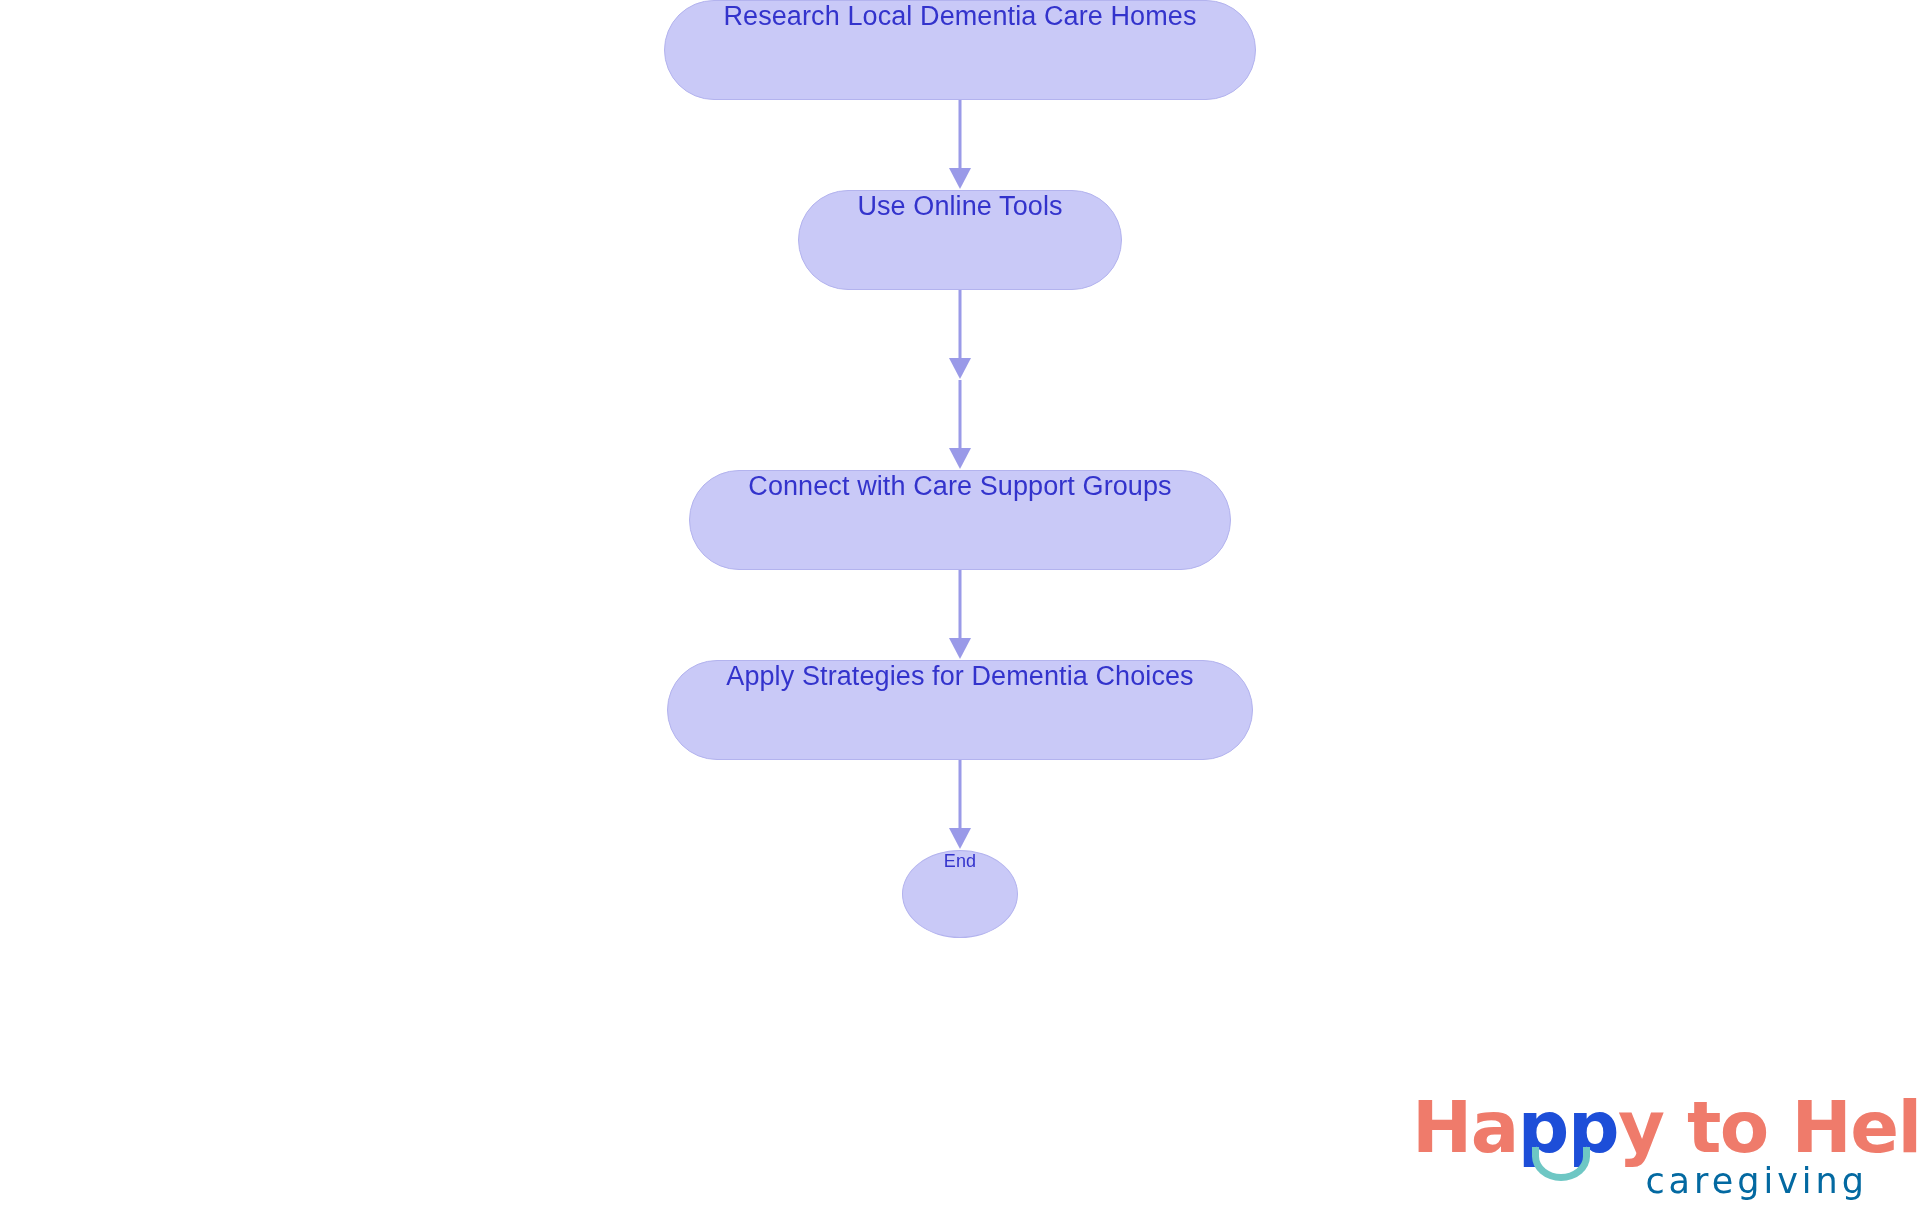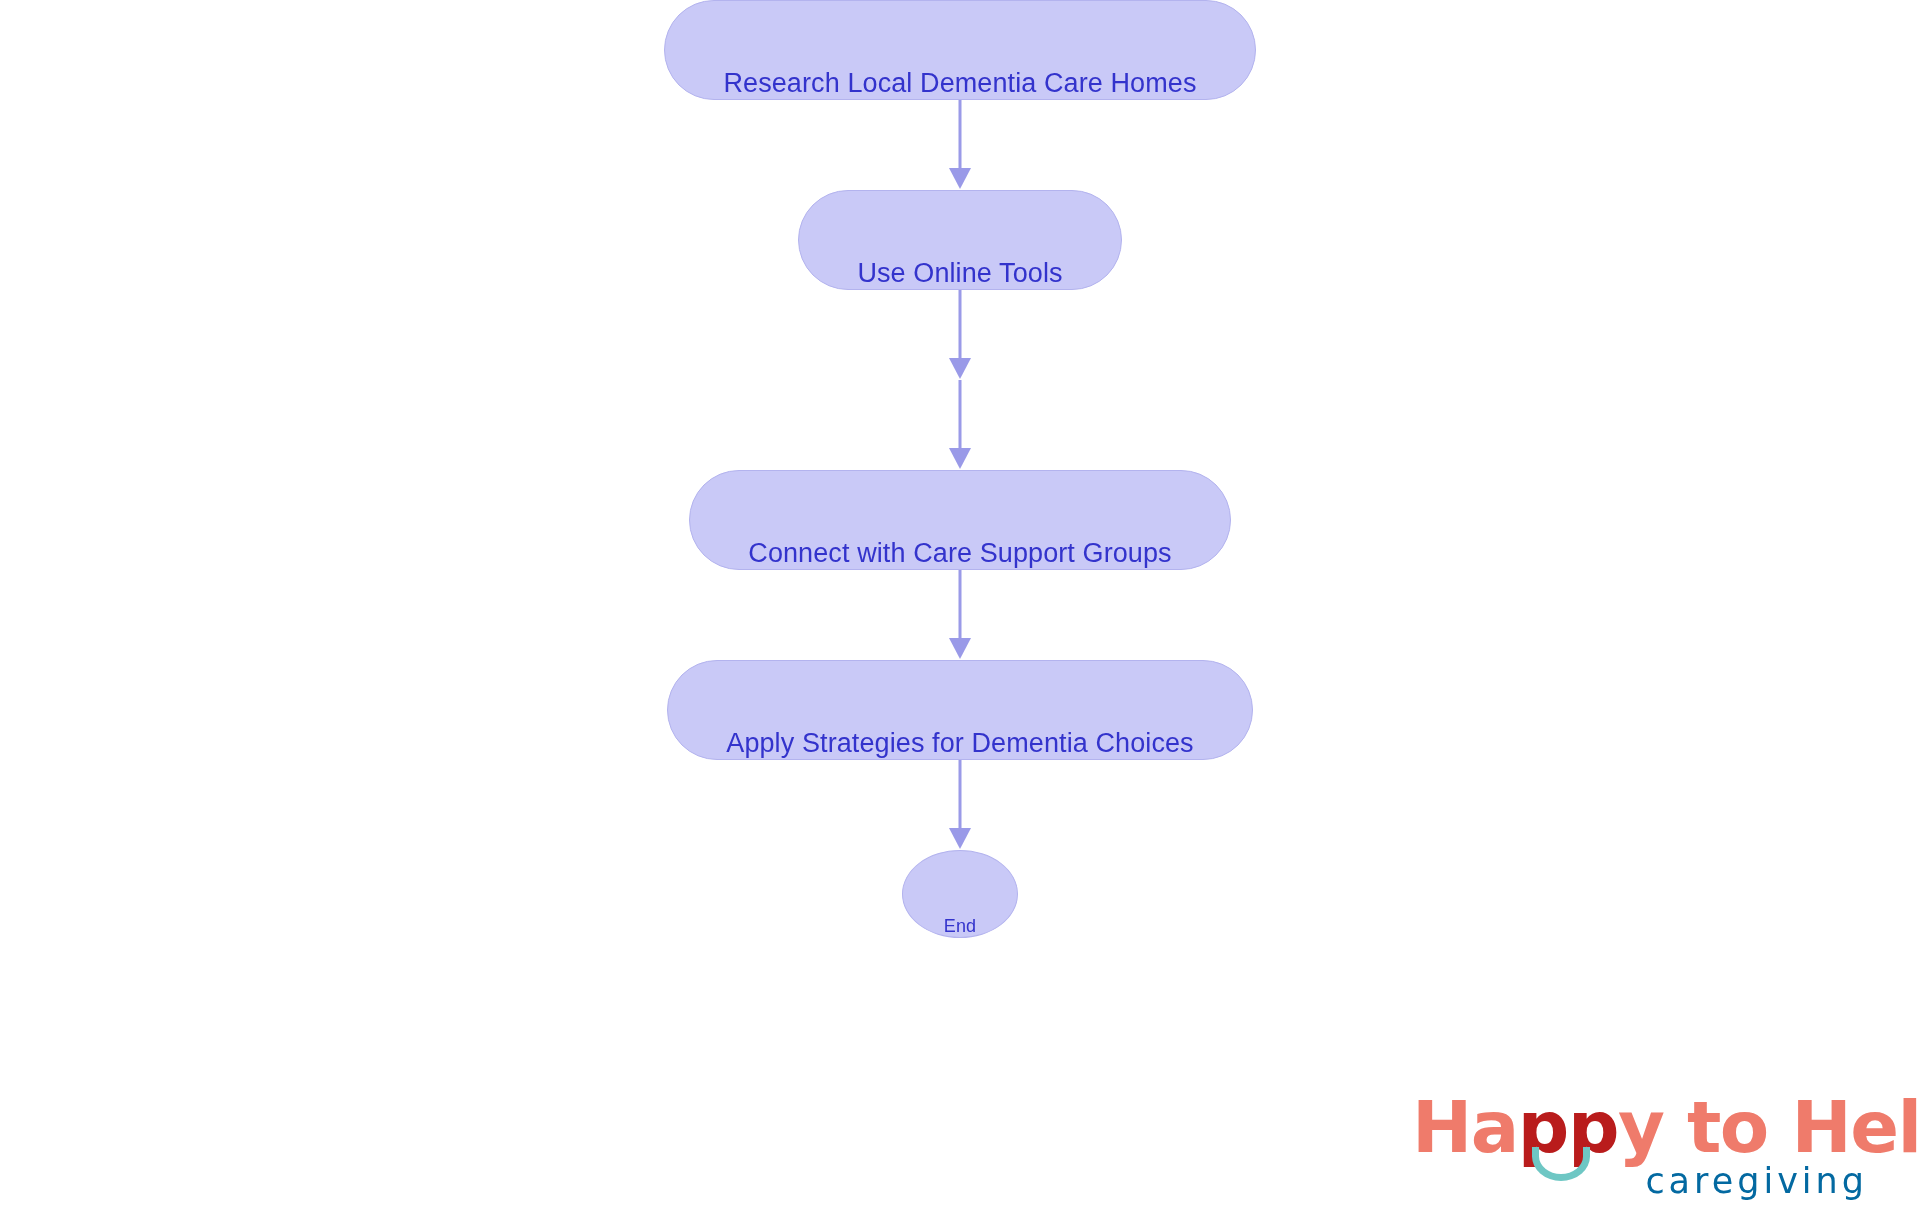--- a/index.html
+++ b/index.html
@@ -33,21 +33,21 @@
     flex-direction: column;
     align-items: center;
   }
 
   .node {
     box-sizing: border-box;
     background: #c9c9f7;
     border: 1.5px solid #b3b3ee;
     color: #3333cc;
     display: flex;
-    align-items: flex-end;
+    align-items: flex-start;
     justify-content: center;
     text-align: center;
     font-family: "Liberation Sans", sans-serif;
     font-size: 27px;
     font-weight: 400;
     letter-spacing: 0.1px;
     white-space: nowrap;
     position: relative;
   }
 
@@ -109,21 +109,21 @@
     height: 80px;
     font-family: "DejaVu Sans", sans-serif;
     font-weight: 700;
     font-size: 72px;
     letter-spacing: -1.5px;
     line-height: 80px;
     white-space: nowrap;
     color: #ef7b6b;
   }
   .logo-coral { color: #ef7b6b; }
-  .logo-teal  { color: #b91c1c; }
+  .logo-teal  { color: #1d4ed8; }
 
   .logo-smile {
     position: absolute;
     left: 120px;
     top: 60px;
     width: 58px;
     height: 34px;
     border: 7px solid #6ec7c4;
     border-top: none;
     border-bottom-left-radius: 40px 34px;

